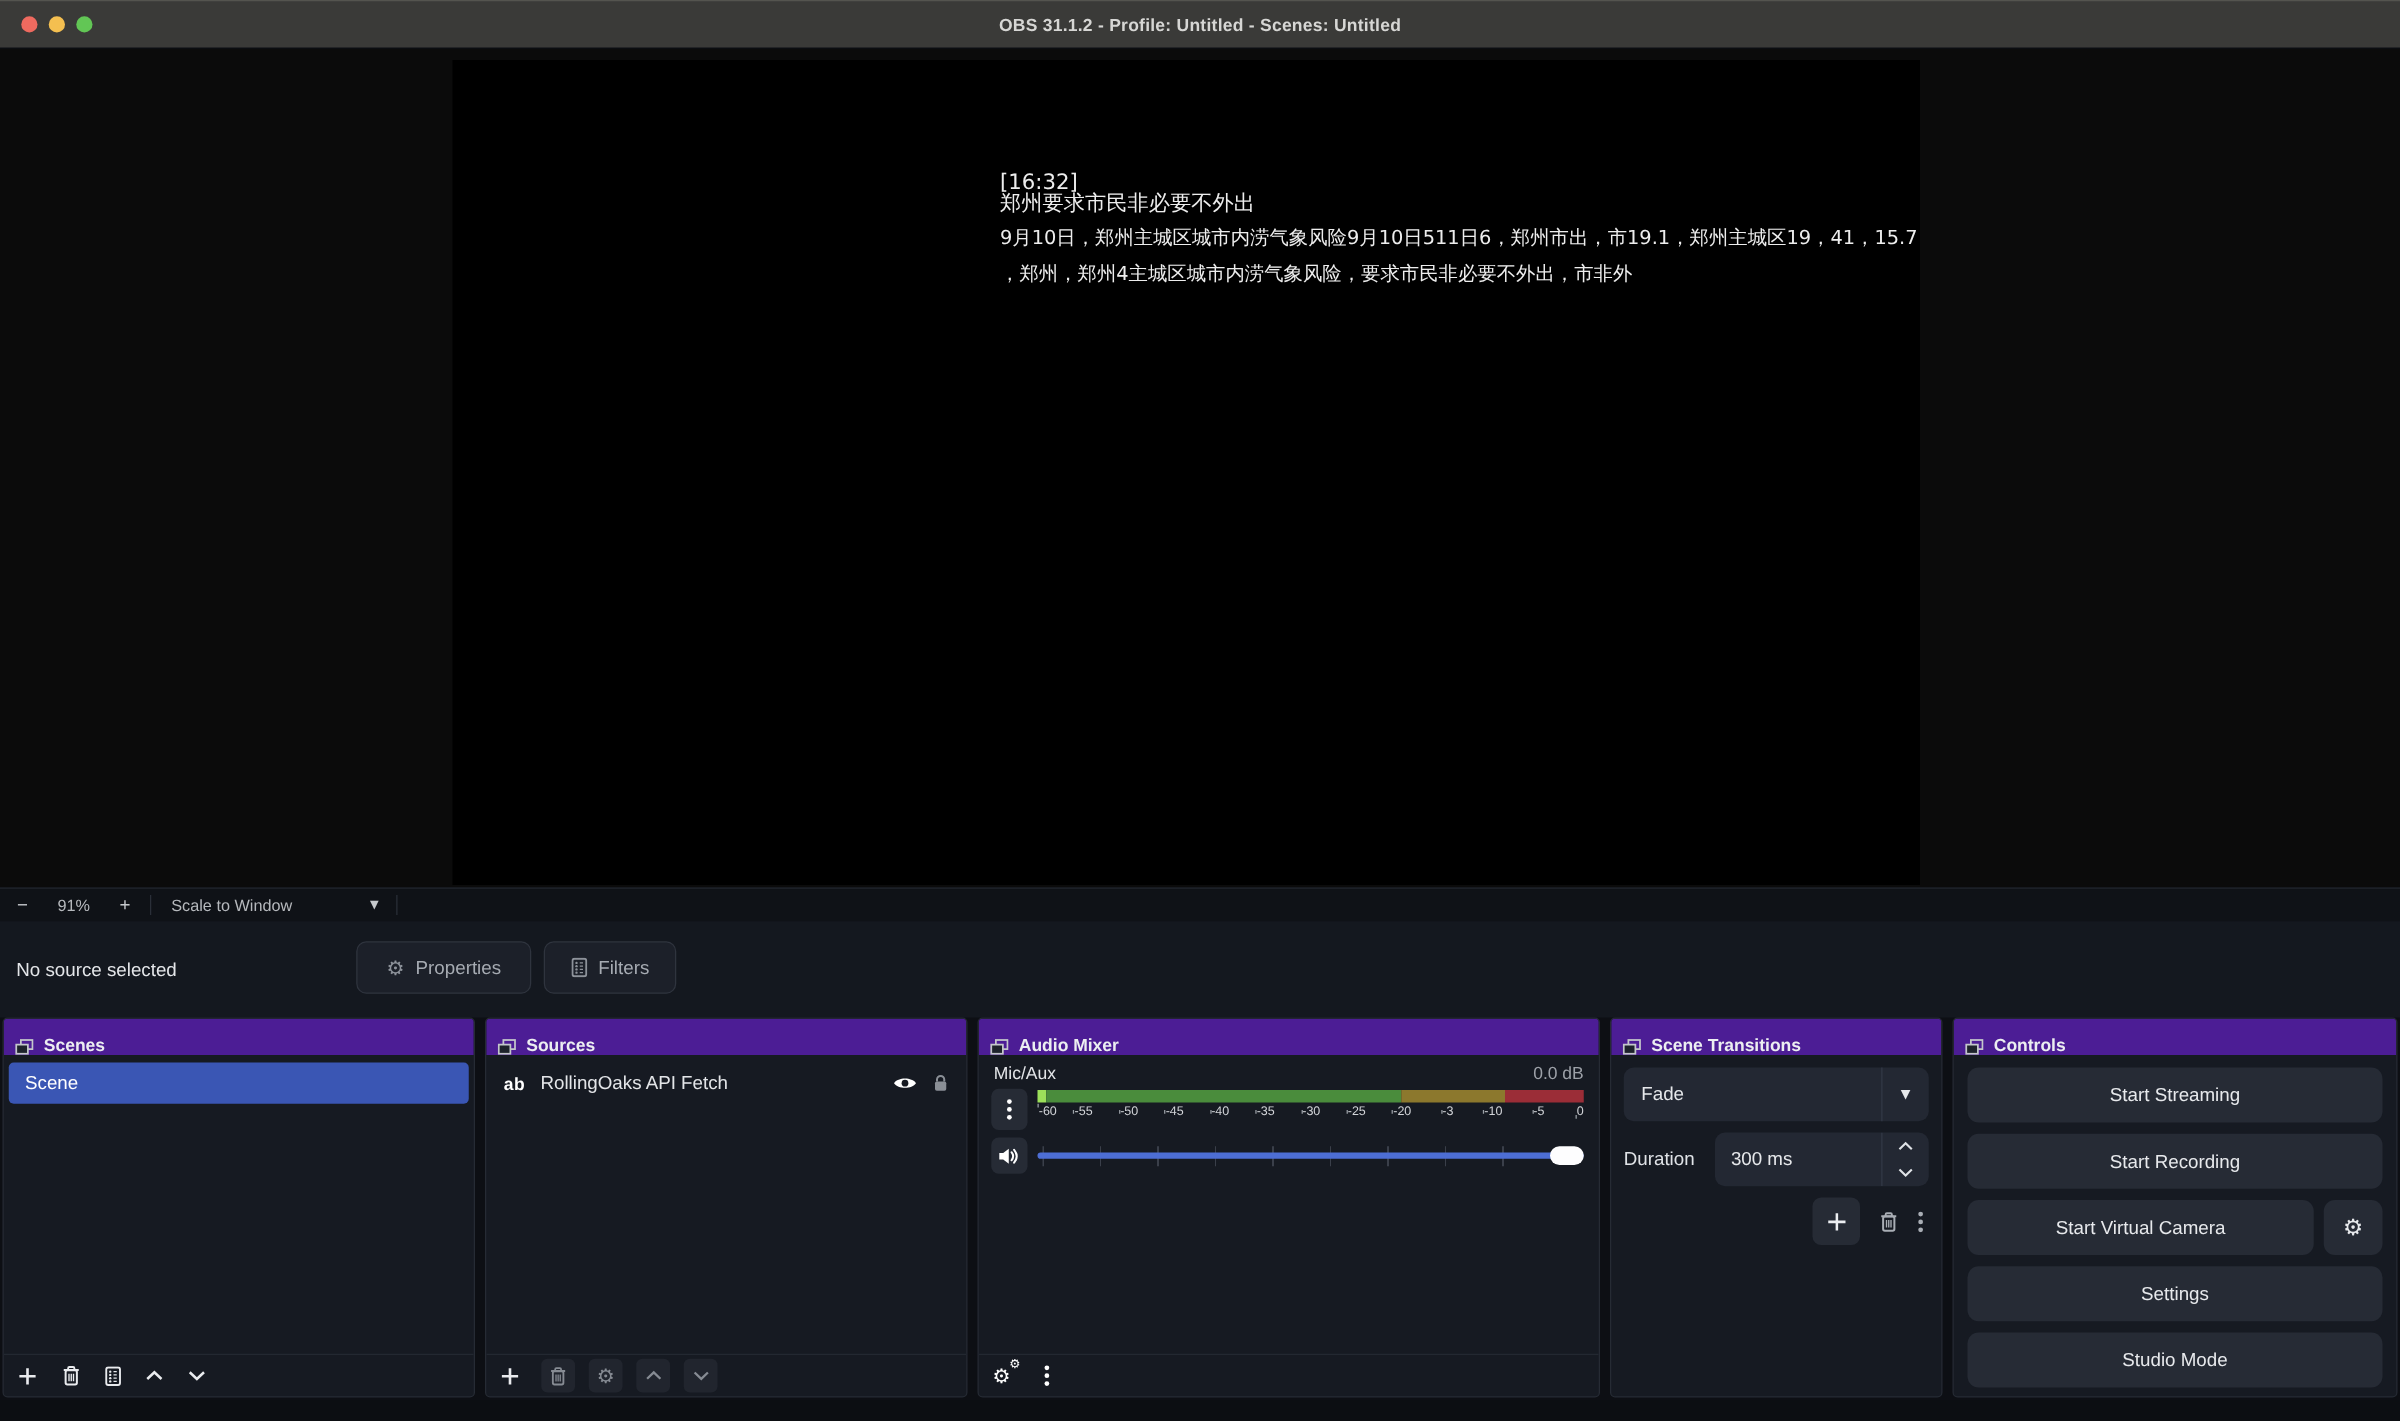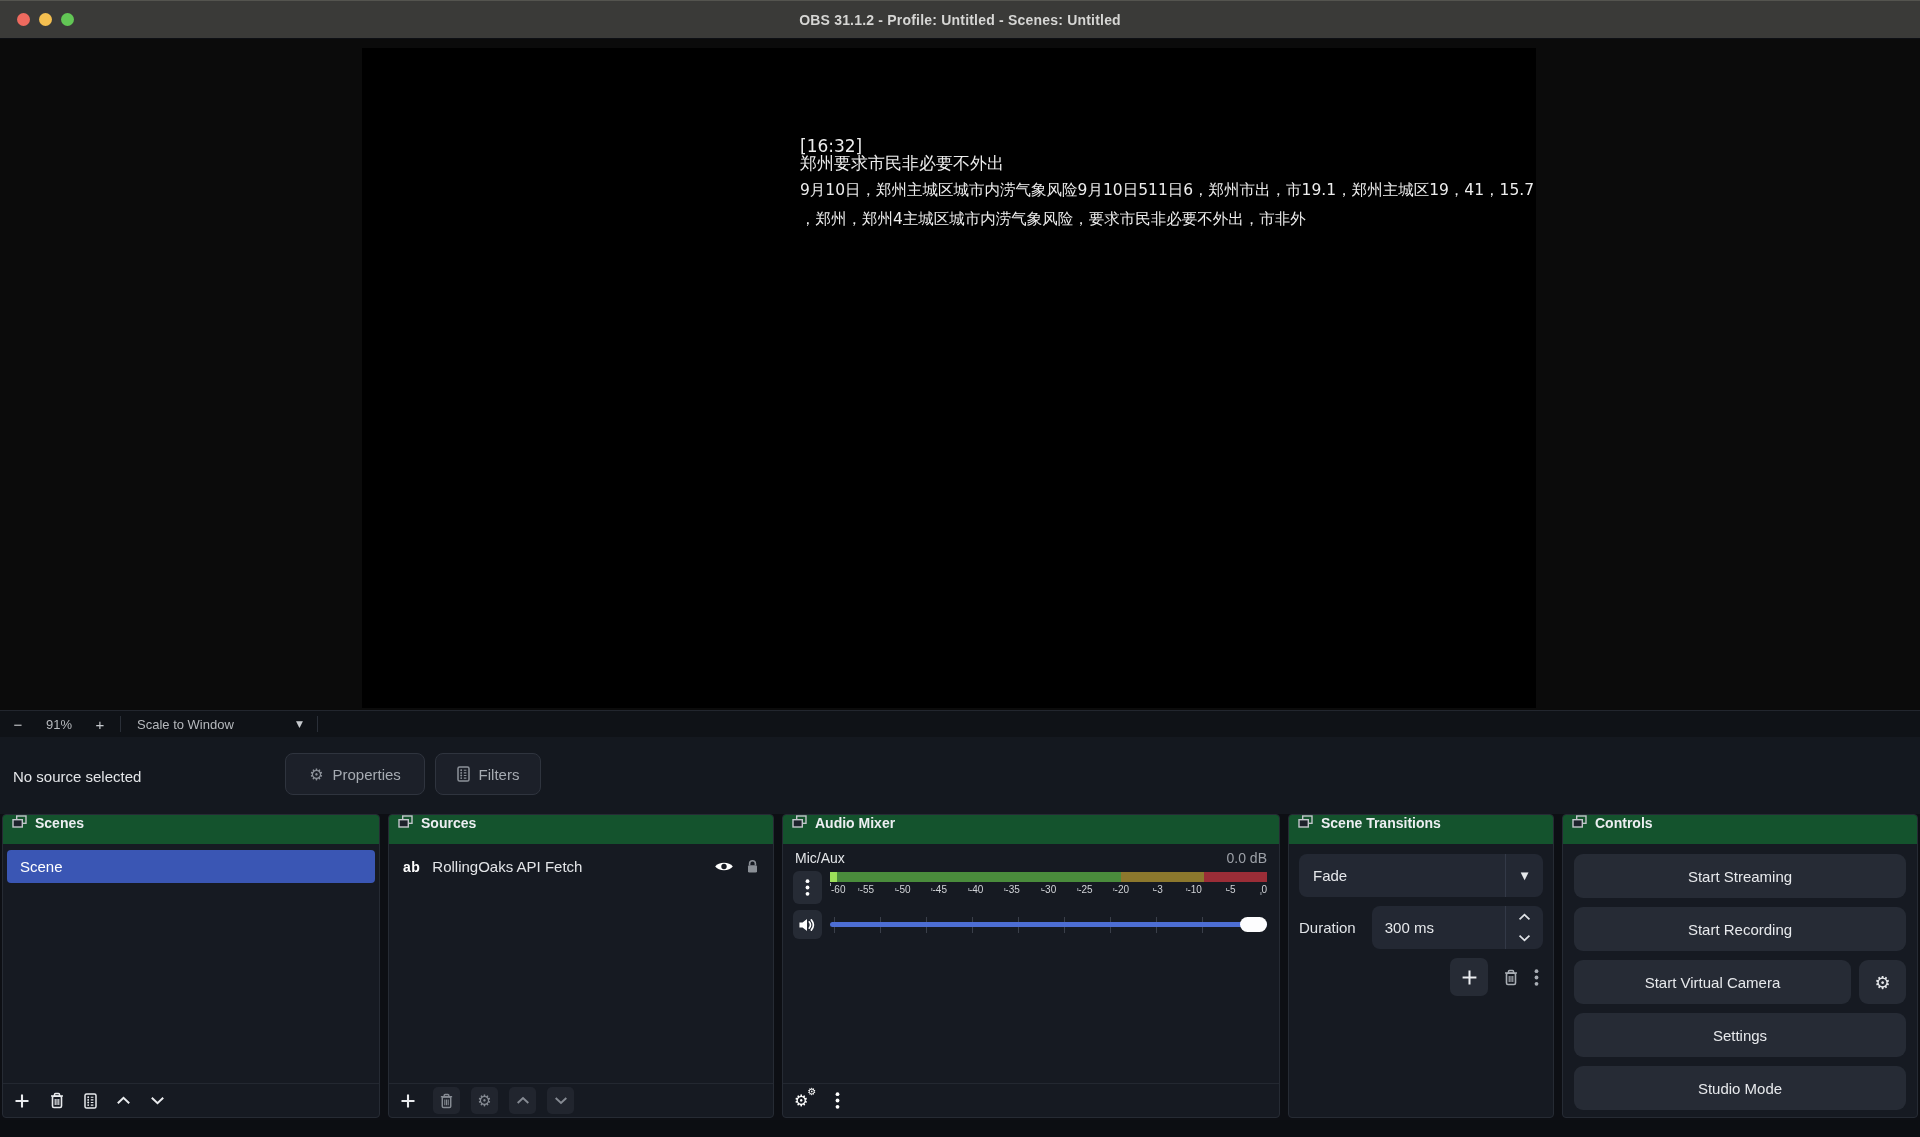--- a/index.html
+++ b/index.html
@@ -43,21 +43,21 @@
   .src-btn.props { left:285px; width:140px; }
   .src-btn.filters { left:435px; width:106px; }
   .glyph-gear { font-family:"DejaVu Sans", sans-serif; font-size:16px; color:#8d929a; }
 
   
   .docks { position:absolute; top:814px; left:0; width:100%; height:304px; display:flex; gap:8px; padding:0 2px; }
   .panel { background:#161a22; border:1px solid #262b34; border-radius:4px; display:flex;
            flex-direction:column; overflow:hidden; }
   .p-scenes { width:378px; } .p-sources { width:386px; } .p-mixer { flex:1; }
   .p-transitions { width:266px; } .p-controls { width:356px; }
-  .panel-header { height:29px; background:#14532d; display:flex; align-items:flex-start; gap:8px; padding:0 9px;
+  .panel-header { height:29px; background:#4c1d95; display:flex; align-items:flex-end; gap:8px; padding:0 9px;
                   font-size:14px; font-weight:bold; color:#eceef1; flex:none; }
   .panel-body { flex:1; position:relative; }
   .panel-footer { height:34px; border-top:1px solid #232831; display:flex; align-items:center;
                   padding:0 11px; flex:none; }
 
   
   .scene-item { margin:6px 4px 0; height:33px; border-radius:4px; background:#3a56b4; color:#fff;
                 font-size:15px; display:flex; align-items:center; padding:0 13px; }
   .source-row { margin-top:6px; height:33px; display:flex; align-items:center; padding:0 14px;
                 color:#e3e5e8; font-size:15px; gap:12px; }

